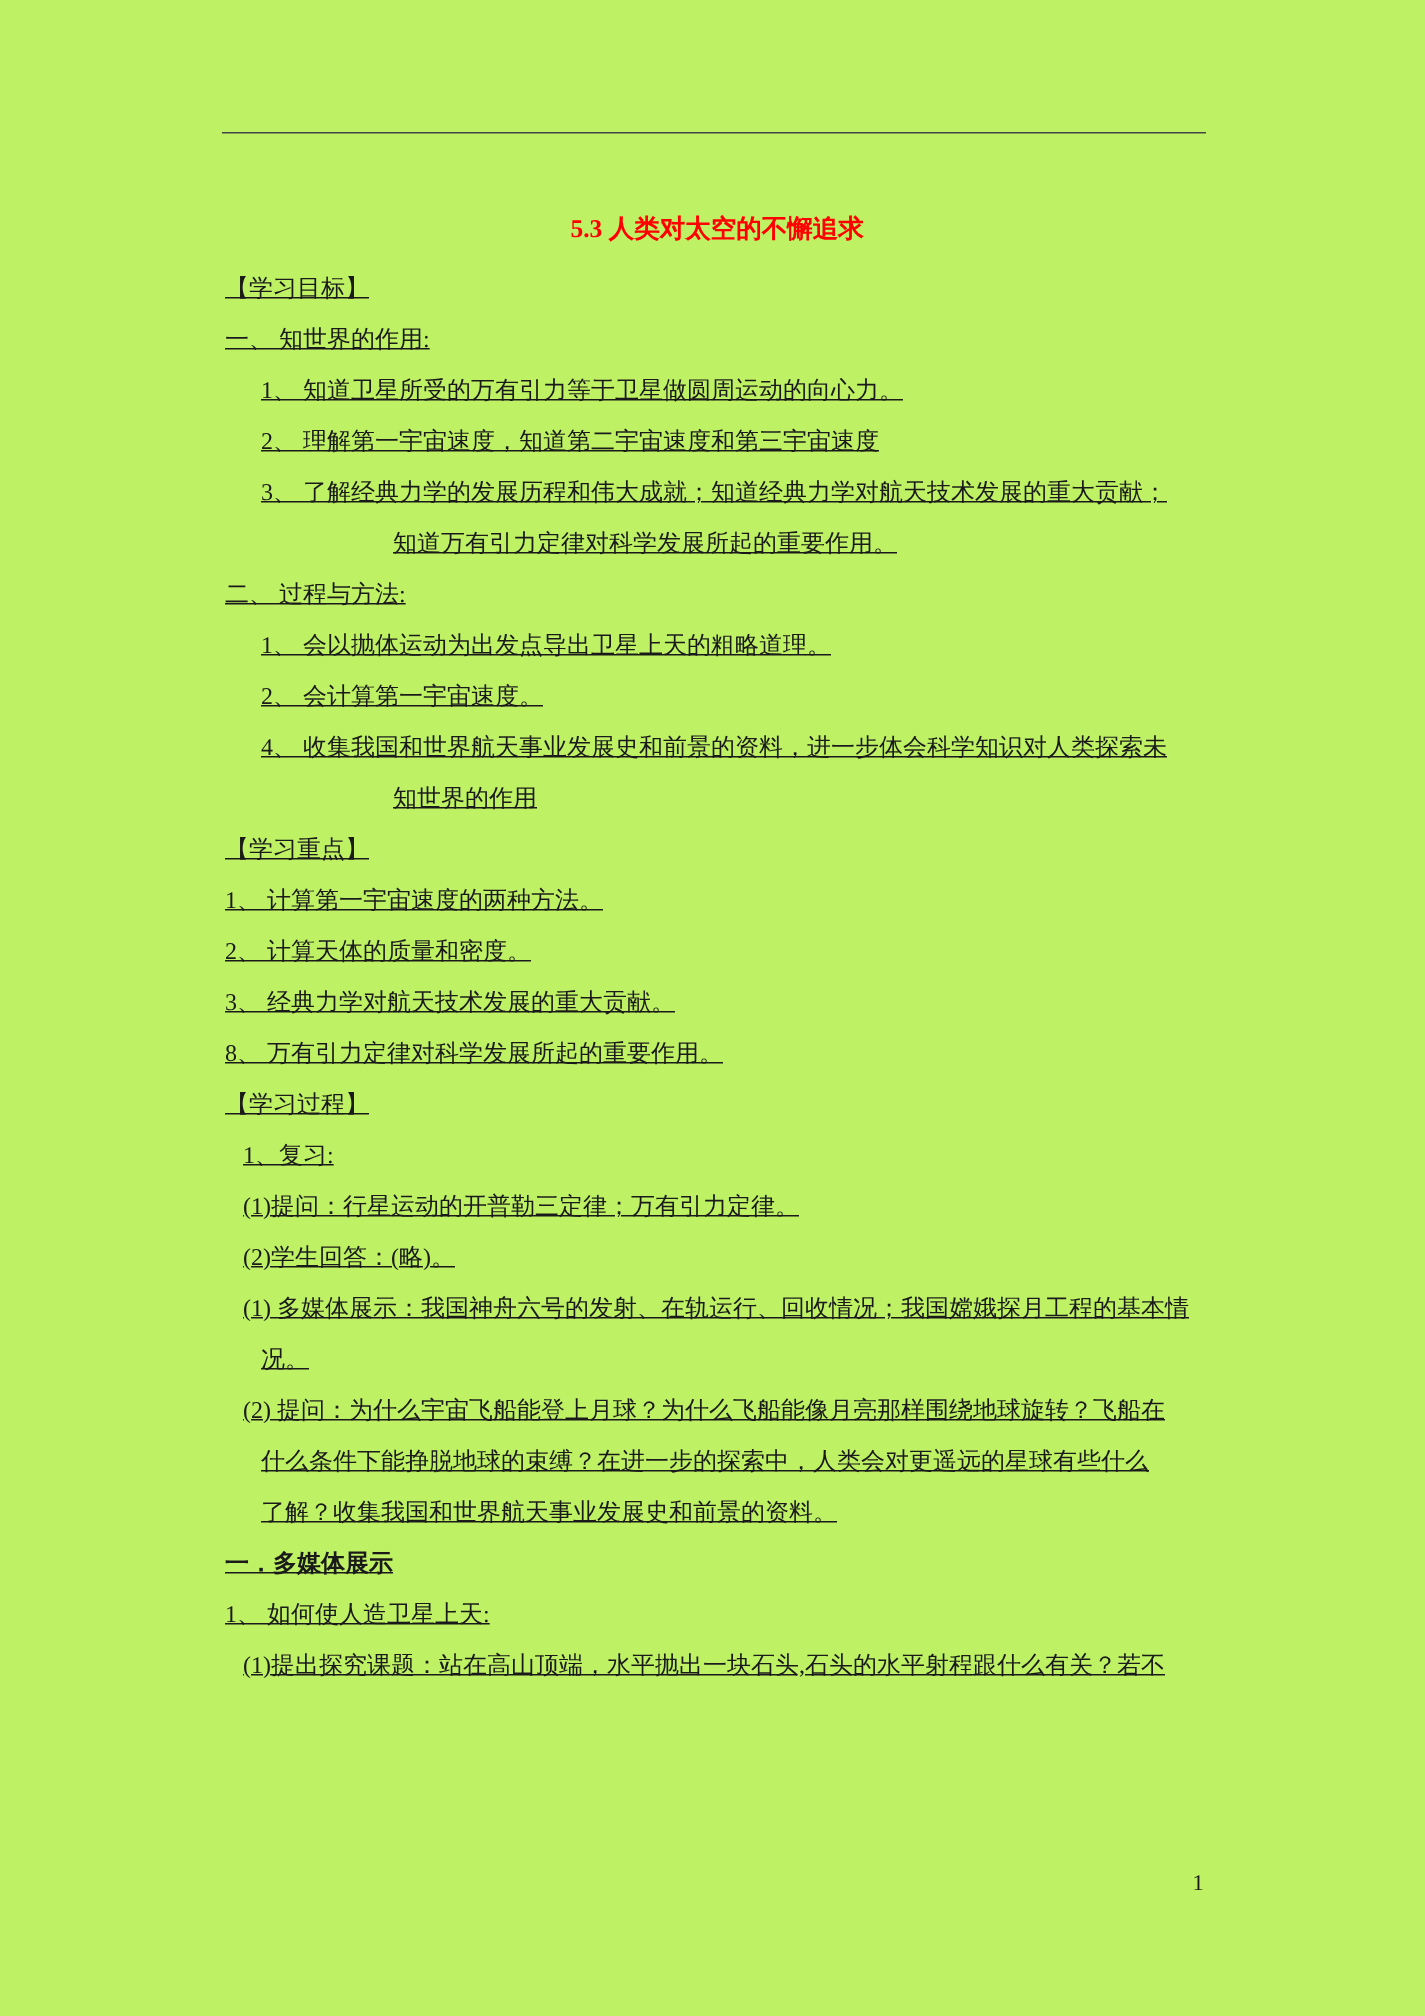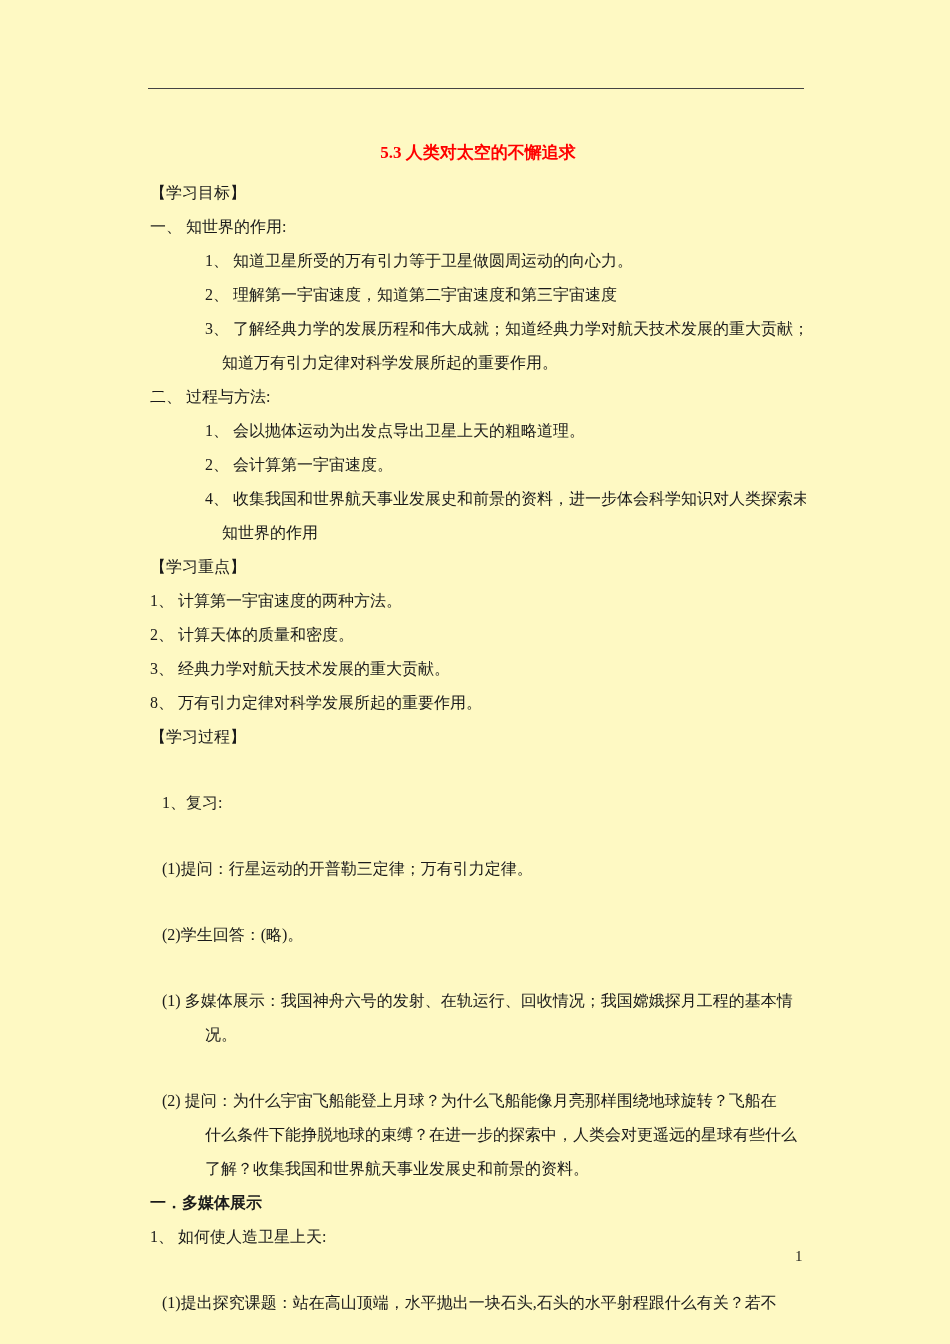--- a/index.html
+++ b/index.html
@@ -4,21 +4,21 @@
 <style>
   html, body {
     margin: 0;
     padding: 0;
     background: #ffffff;
   }
   .page {
     position: relative;
     width: 950px;
     height: 1344px;
-    background: #fef9c3;
+    background: #bef264;
     font-family: "Liberation Serif", "DejaVu Serif", serif;
     color: #1a1a1a;
     overflow: hidden;
   }
   .header-rule {
     position: absolute;
     top: 88px;
     left: 148px;
     width: 656px;
     height: 1px;
@@ -37,25 +37,26 @@
     color: #ff0000;
     line-height: 26px;
     margin: 0 0 10px 0;
   }
   .line {
     font-size: 16px;
     line-height: 34px;
     height: 34px;
     white-space: nowrap;
     overflow: hidden;
+    text-decoration: underline;
   }
   .ind0 { margin-left: 0; }
-  .ind1 { margin-left: 12px; margin-top: 32px; }
-  .ind2 { margin-left: 55px; }
-  .ind3 { margin-left: 72px; }
+  .ind1 { margin-left: 12px; }
+  .ind2 { margin-left: 24px; }
+  .ind3 { margin-left: 112px; }
   .bold { font-weight: bold; }
   .page-number {
     position: absolute;
     top: 1248px;
     left: 795px;
     font-size: 15px;
     color: #1a1a1a;
   }
 </style>
 </head>

